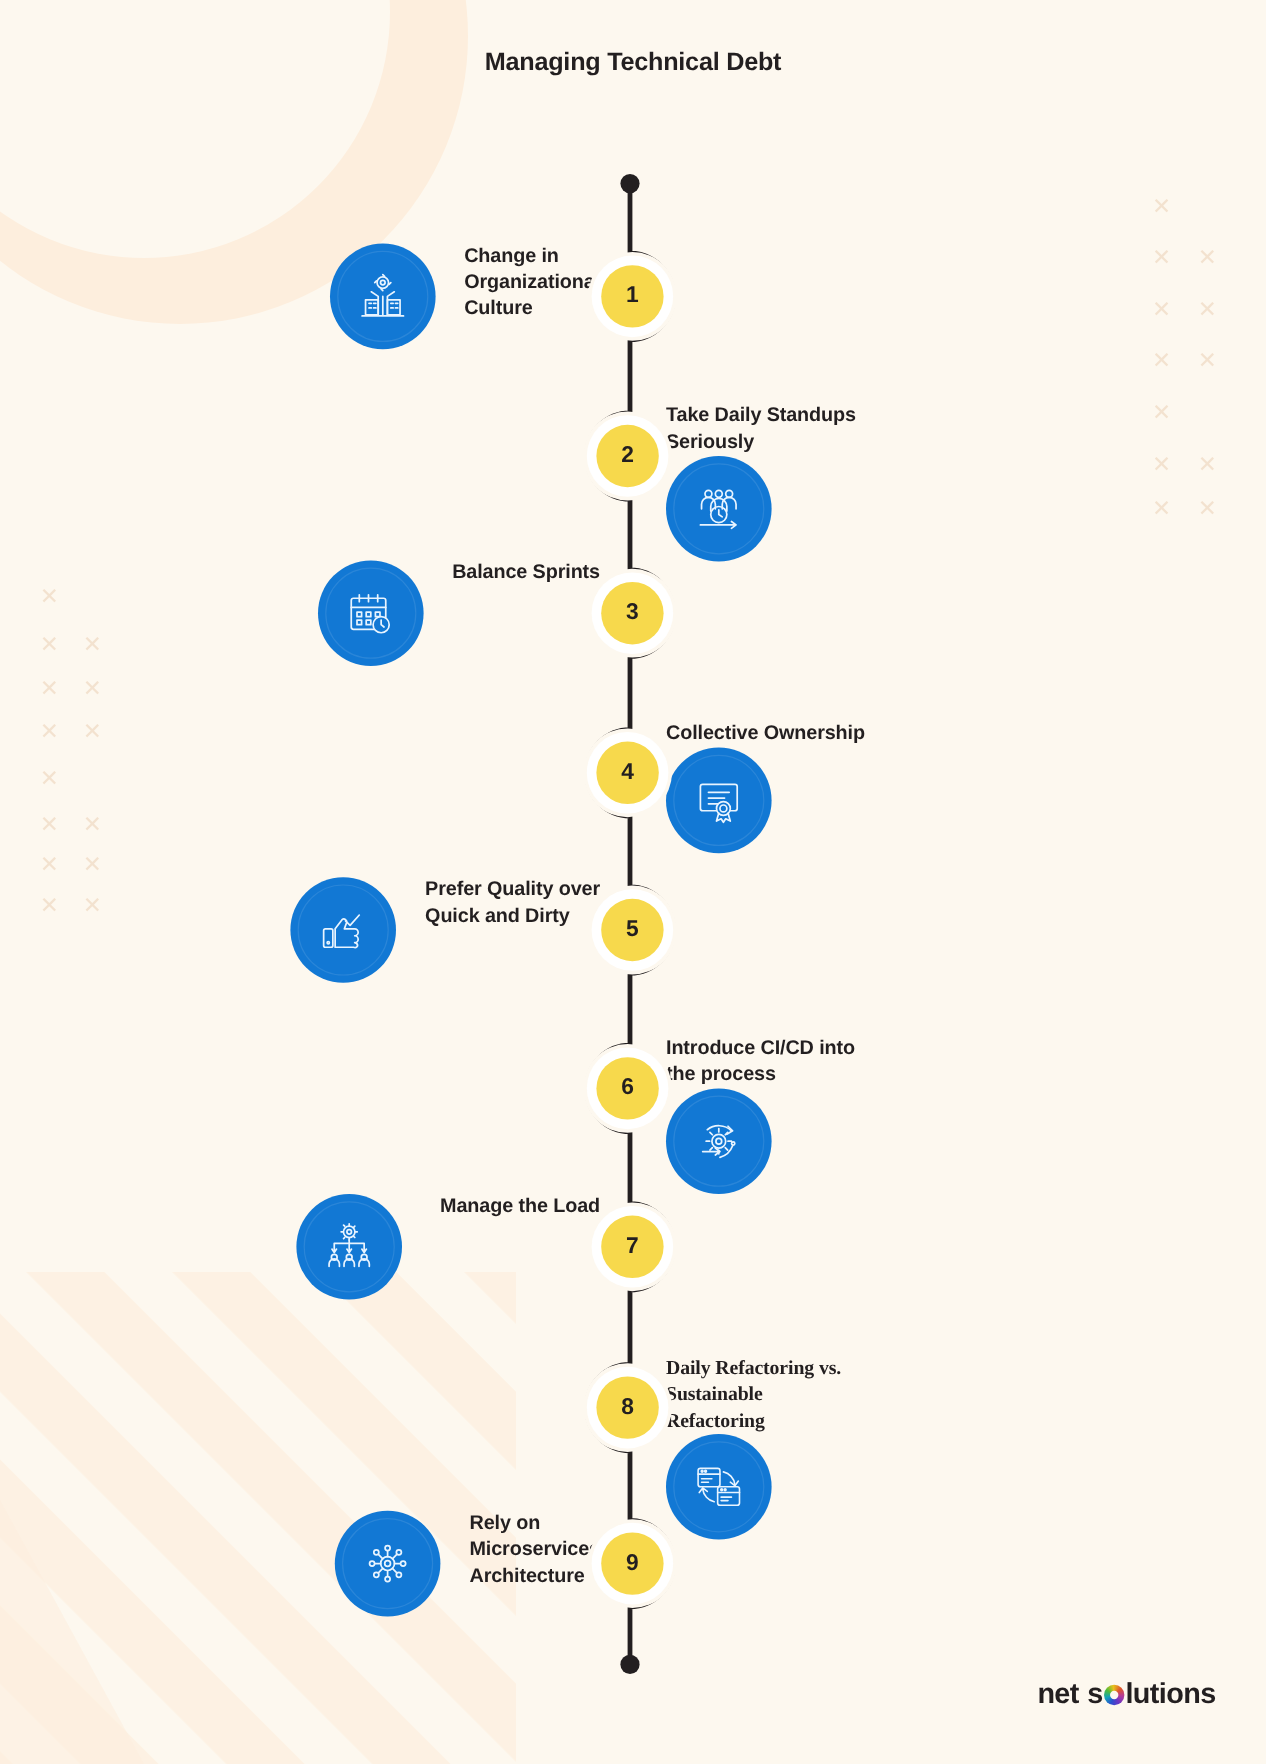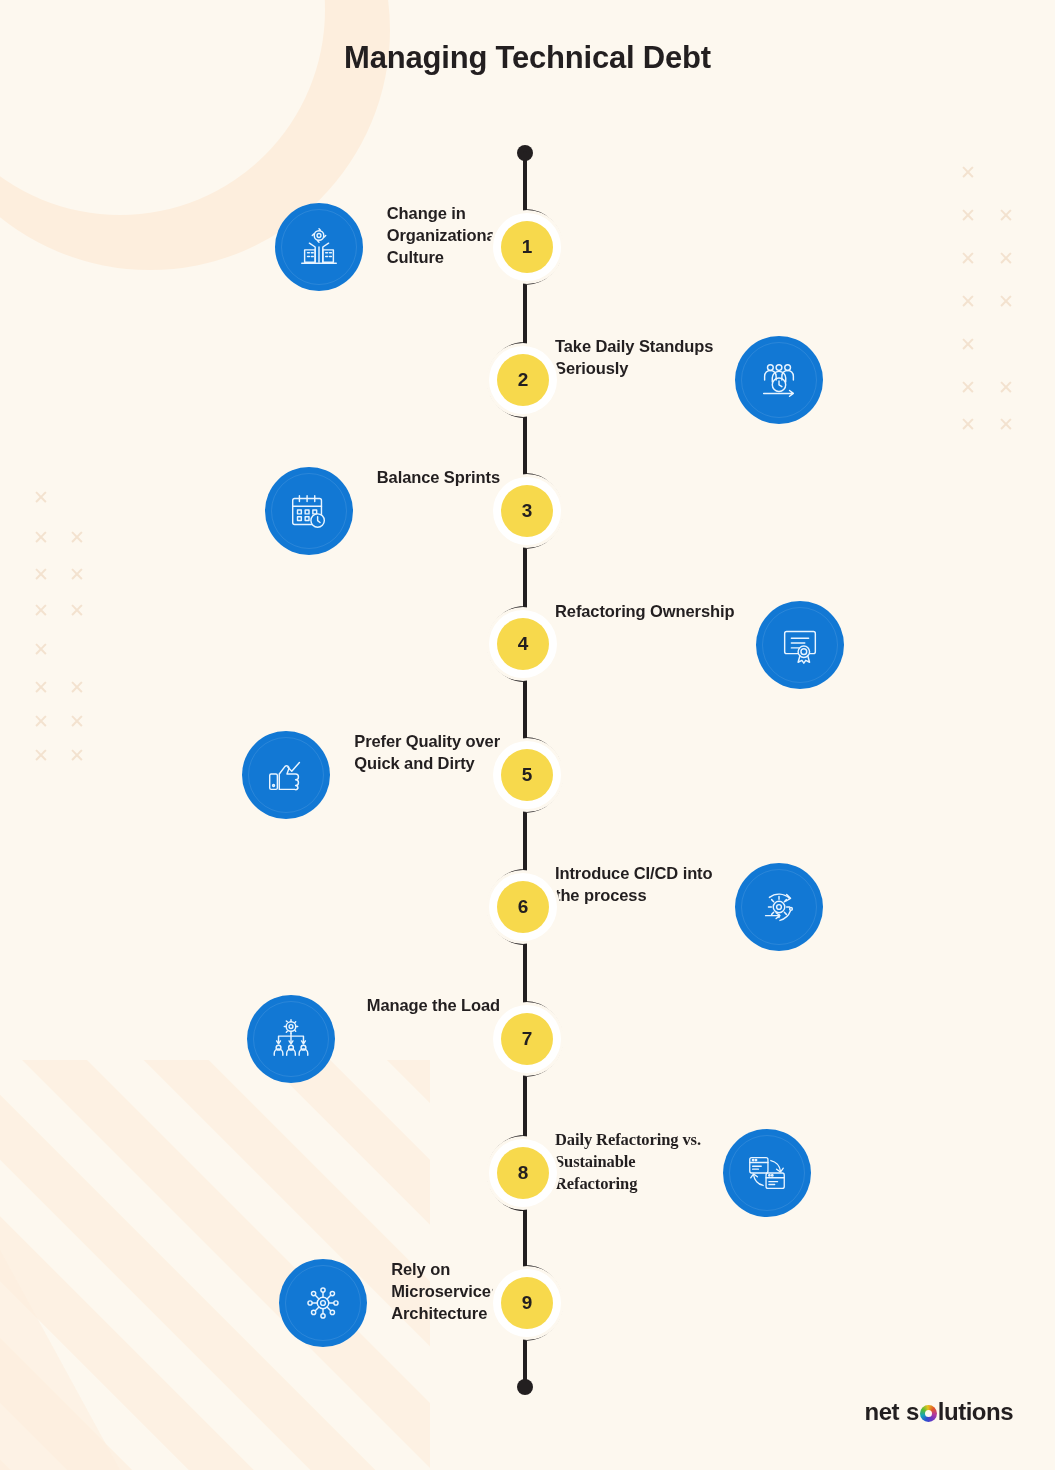--- a/index.html
+++ b/index.html
@@ -18,31 +18,31 @@
   .cross {
     position:absolute; width:16px; height:16px; color:#f3e2cf;
     font-size:19px; line-height:16px; text-align:center;
     font-family:"Liberation Sans", sans-serif;
   }
 
   
   #page-title {
     position:absolute; top:40px; left:0; width:1055px;
     text-align:center; z-index:5;
-    font-size:31px; font-weight:bold; color:#231f20;
+    font-size:21px; font-weight:bold; color:#231f20;
     letter-spacing:-0.2px;
   }
 
   
   #spine { position:absolute; left:0; top:0; width:1055px; height:1470px; z-index:2; pointer-events:none; }
 
   
   .row { position:absolute; z-index:4; display:flex; align-items:flex-start; }
   .row.left  { right:555px; flex-direction:row; justify-content:flex-end; }
-  .row.right { left:555px;  flex-direction:row; justify-content:flex-start; }
+  .row.right { left:555px;  flex-direction:column; justify-content:flex-start; }
 
   .icon-badge {
     width:88px; height:88px; border-radius:50%;
     background:#1278d4; flex:0 0 88px;
     display:flex; align-items:center; justify-content:center;
     position:relative;
   }
   .icon-badge::after{
     content:""; position:absolute; inset:6px; border-radius:50%;
     border:1px solid rgba(255,255,255,0.10);
@@ -253,21 +253,21 @@
       <rect x="12" y="30" width="4" height="4"></rect>
         <rect x="20" y="30" width="4" height="4"></rect>
       <circle cx="33" cy="34" r="7" fill="#1278d4"></circle>
         <path d="M33 30v4l2.5 2"></path>
     </svg>
   </div>
   <div class="row-label">Balance Sprints</div>
 </div>
 
 <div class="row right" style="top:601px; height:88px;">
-  <div class="row-label">Refactoring Ownership</div>
+  <div class="row-label">Collective Ownership</div>
   <div class="icon-badge">
     <svg viewBox="0 0 48 48" fill="none" stroke="#e8f4ff" stroke-width="1.5" stroke-linecap="round" stroke-linejoin="round">
       <rect x="8" y="10" width="32" height="23" rx="2"></rect>
       <path d="M15 17h18M15 22h14M15 27h8"></path>
       <circle cx="28" cy="31" r="6" fill="#1278d4"></circle>
         <circle cx="28" cy="31" r="3"></circle>
       <path d="M24 35l-2 7 4-2 2 3 2-3 4 2-2-7"></path>
     </svg>
   </div>
 </div>

